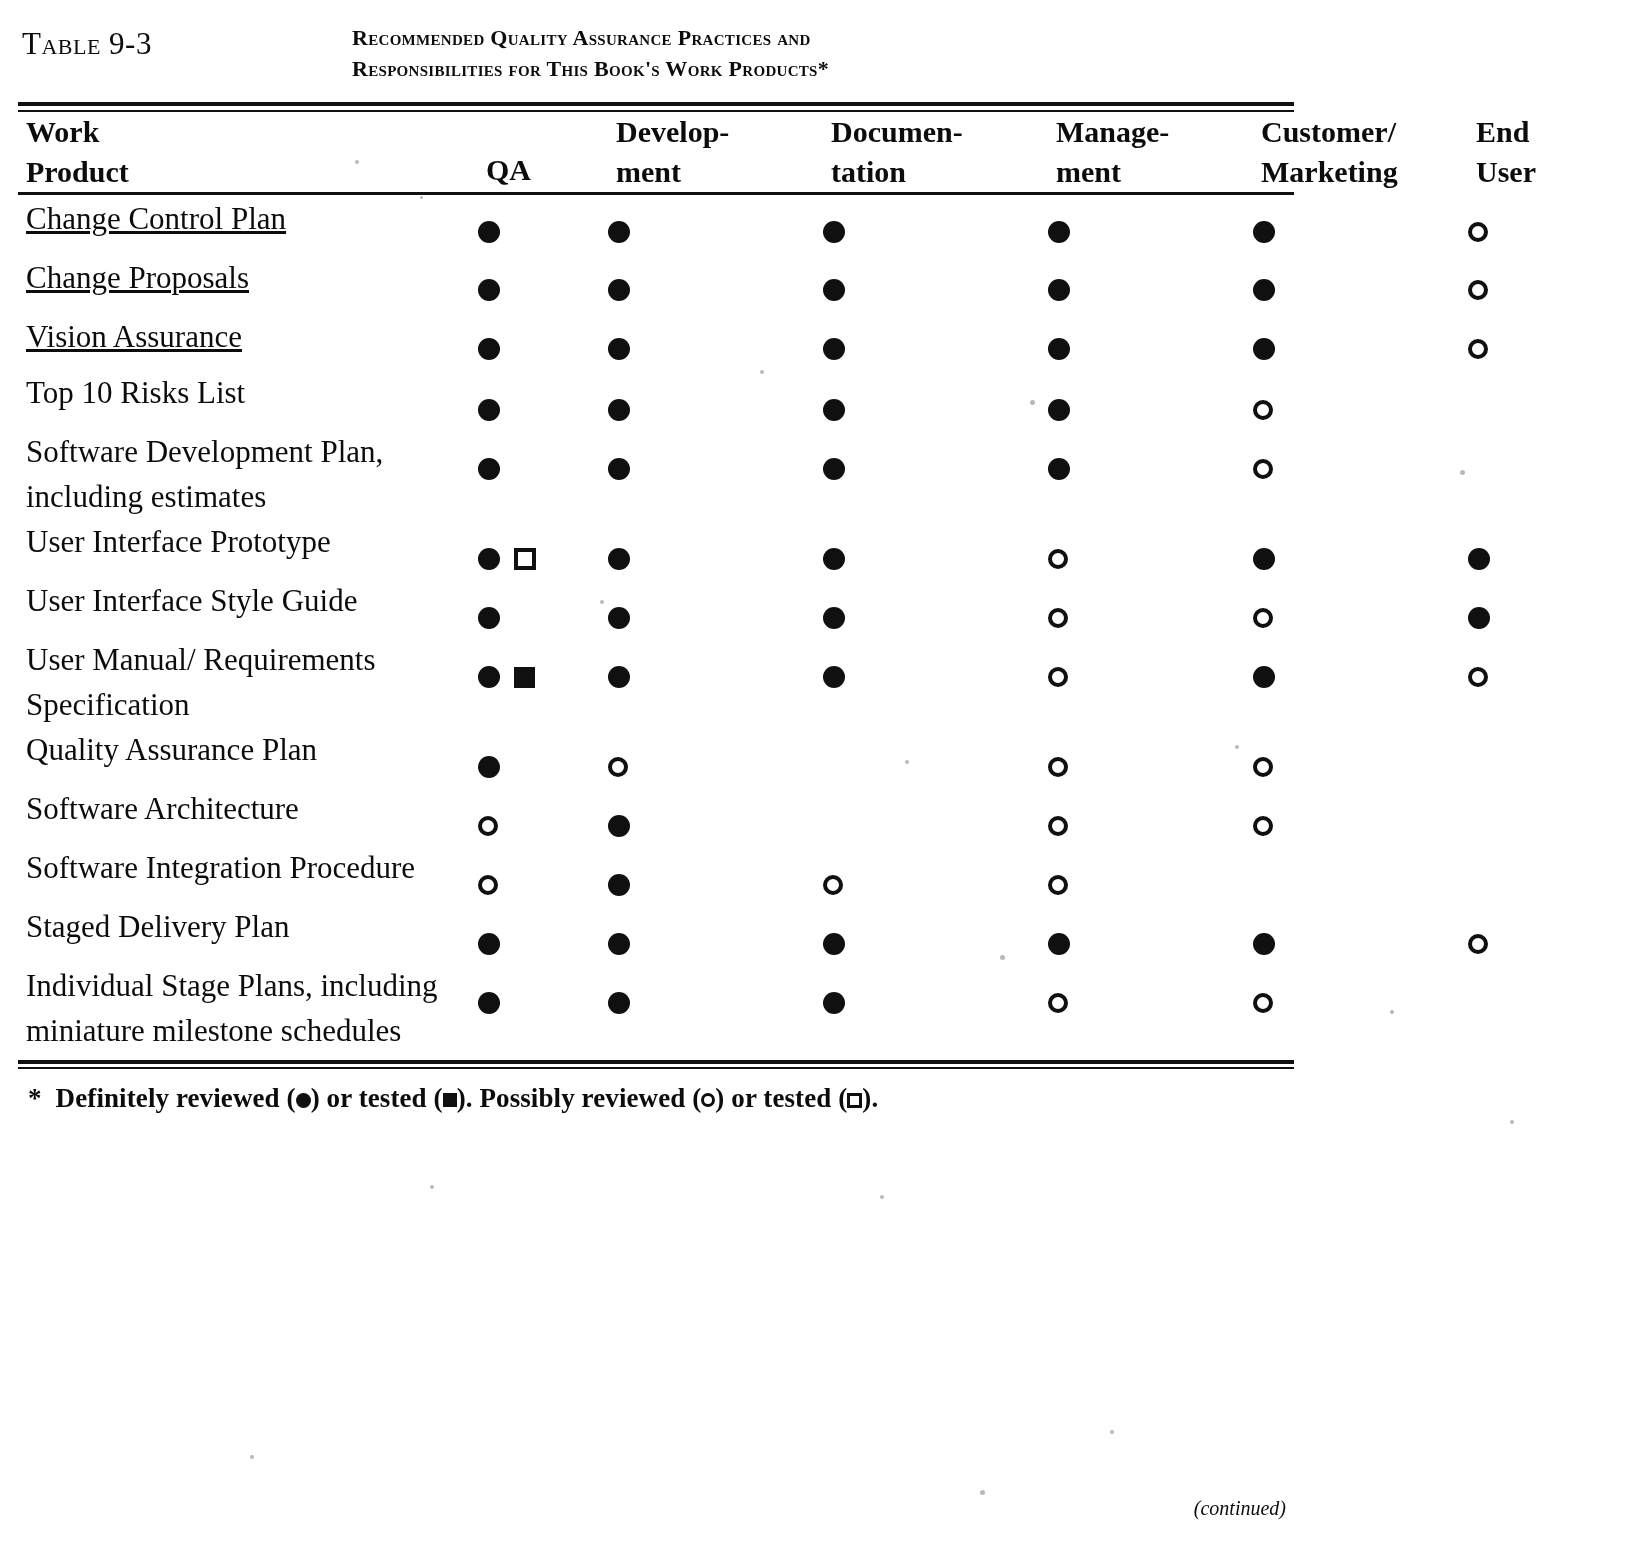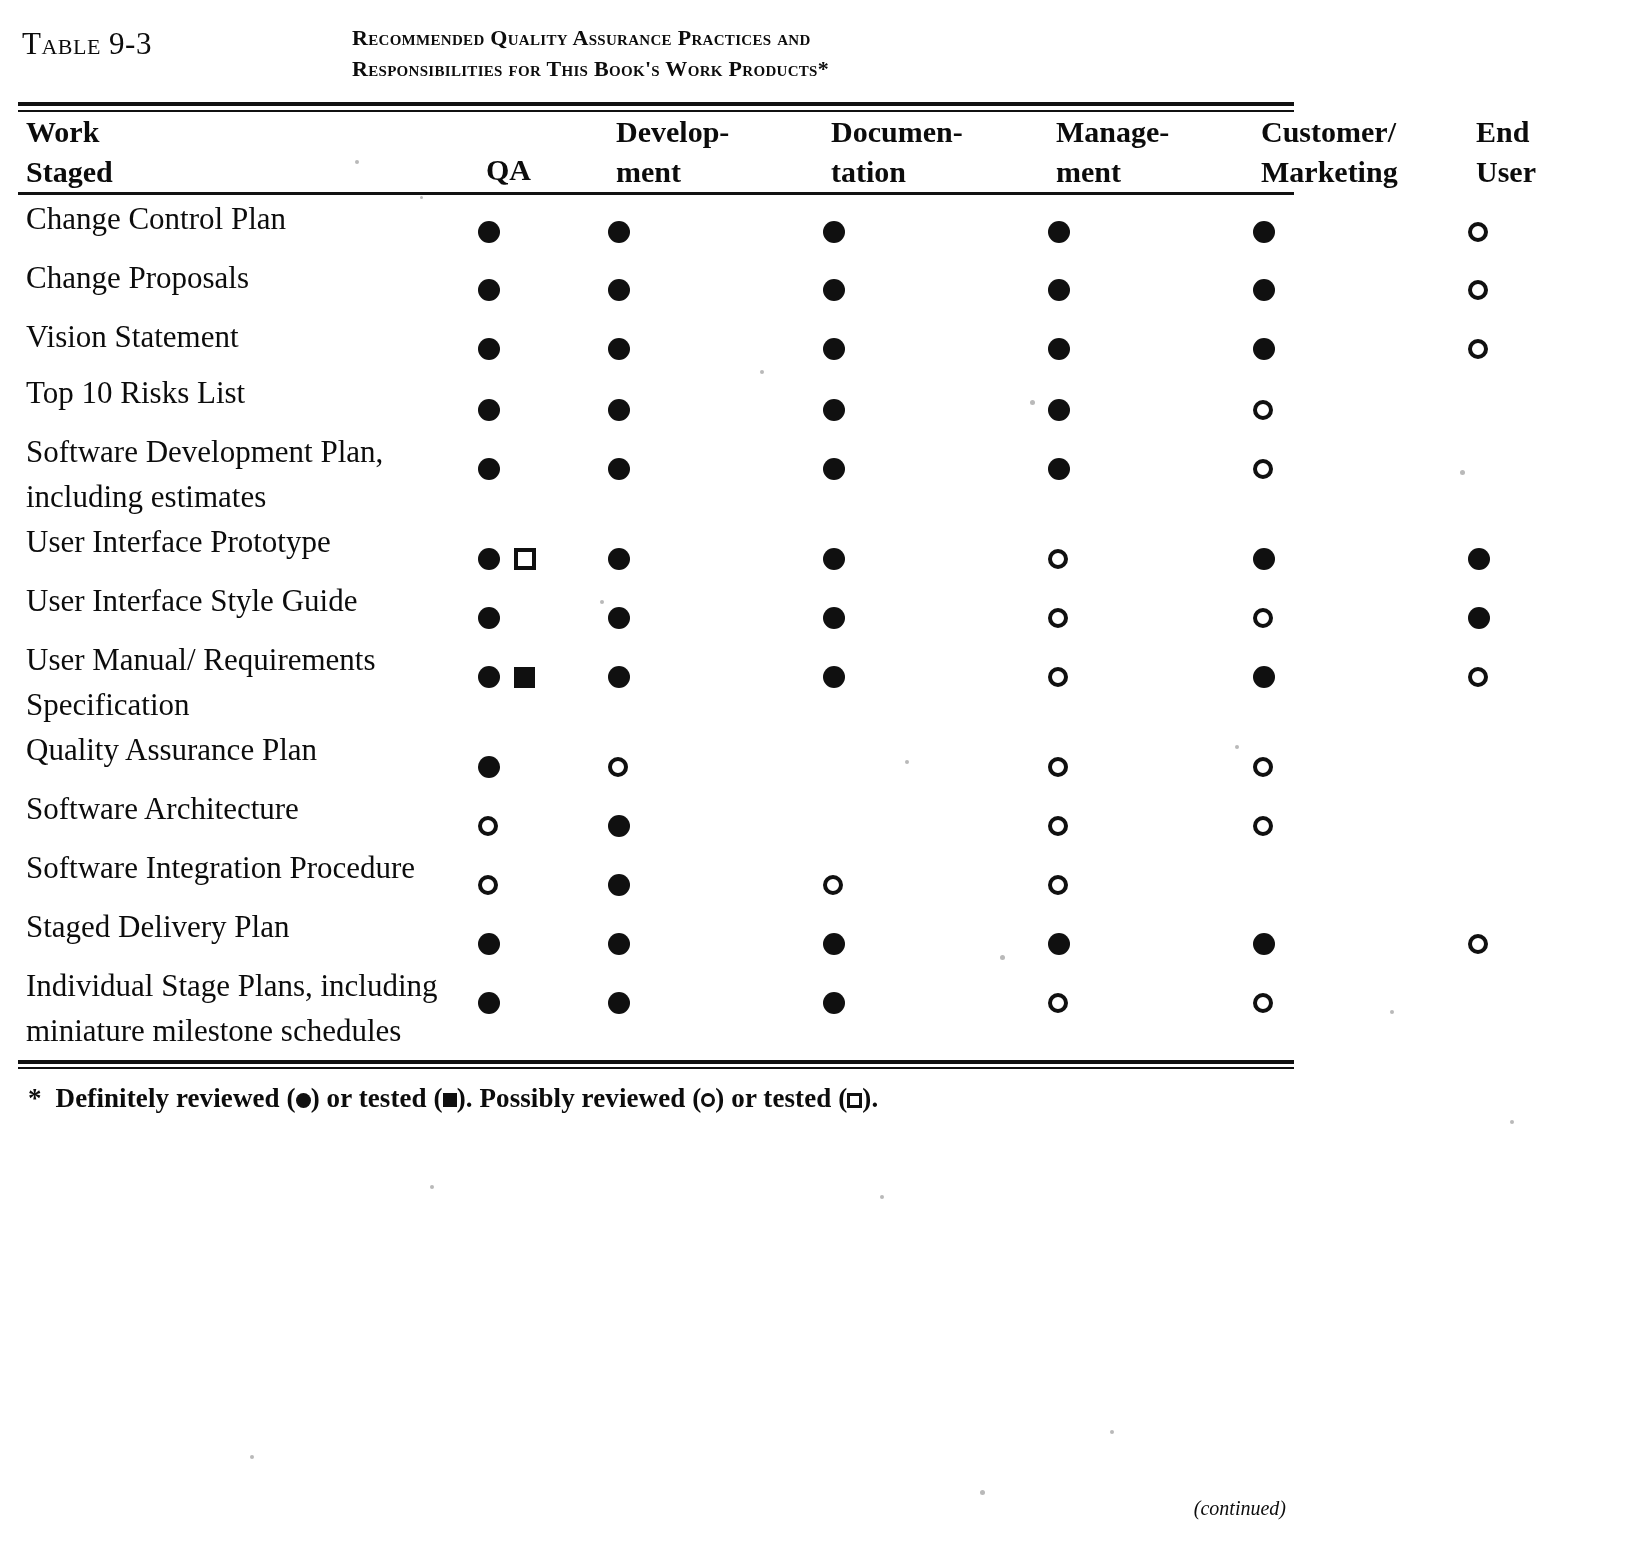--- a/index.html
+++ b/index.html
@@ -97,21 +97,21 @@
     padding: 6px 0 6px 0;
   }
   tbody td.wp {
     padding-left: 8px;
     padding-right: 10px;
   }
   tbody td.mark {
     text-align: left;
     padding-top: 14px;
   }
-  tbody tr.tight td { padding-top: 2px; padding-bottom: 2px; }
+  tbody tr.tight td { padding-top: 2px; padding-bottom: 2px; text-decoration: underline; }
   tbody tr.tight td.mark { padding-top: 12px; }
 
   
   .sym {
     display: inline-block;
     vertical-align: middle;
   }
   .sym-filled-circle {
     width: 22px; height: 22px;
     border-radius: 50%;
@@ -185,21 +185,21 @@
     </div>
   </div>
 
   <div class="rule-double"></div>
 
   <table class="qa">
     <thead>
       <tr>
         <th class="h-wp">
           <div>Work</div>
-          <div>Staged</div>
+          <div>Product</div>
         </th>
         <th class="h-qa">
           <div style="height:38px"></div>
           <div>QA</div>
         </th>
         <th class="h-dev">
           <div>Develop-</div>
           <div>ment</div>
         </th>
         <th class="h-doc">
@@ -247,21 +247,21 @@
         <tr class="tight">
           <td class="wp"><span>Change  Proposals</span></td>
           <td class="mark"><span class="sym-pair"><span class="sym sym-filled-circle"></span></span></td>
           <td class="mark"><span class="sym-pair"><span class="sym sym-filled-circle"></span></span></td>
           <td class="mark"><span class="sym-pair"><span class="sym sym-filled-circle"></span></span></td>
           <td class="mark"><span class="sym-pair"><span class="sym sym-filled-circle"></span></span></td>
           <td class="mark"><span class="sym-pair"><span class="sym sym-filled-circle"></span></span></td>
           <td class="mark"><span class="sym-pair"><span class="sym sym-open-circle"></span></span></td>
         </tr>
         <tr class="tight">
-          <td class="wp"><span>Vision Statement</span></td>
+          <td class="wp"><span>Vision Assurance</span></td>
           <td class="mark"><span class="sym-pair"><span class="sym sym-filled-circle"></span></span></td>
           <td class="mark"><span class="sym-pair"><span class="sym sym-filled-circle"></span></span></td>
           <td class="mark"><span class="sym-pair"><span class="sym sym-filled-circle"></span></span></td>
           <td class="mark"><span class="sym-pair"><span class="sym sym-filled-circle"></span></span></td>
           <td class="mark"><span class="sym-pair"><span class="sym sym-filled-circle"></span></span></td>
           <td class="mark"><span class="sym-pair"><span class="sym sym-open-circle"></span></span></td>
         </tr>
         <tr>
           <td class="wp"><span>Top 10 Risks List</span></td>
           <td class="mark"><span class="sym-pair"><span class="sym sym-filled-circle"></span></span></td>

